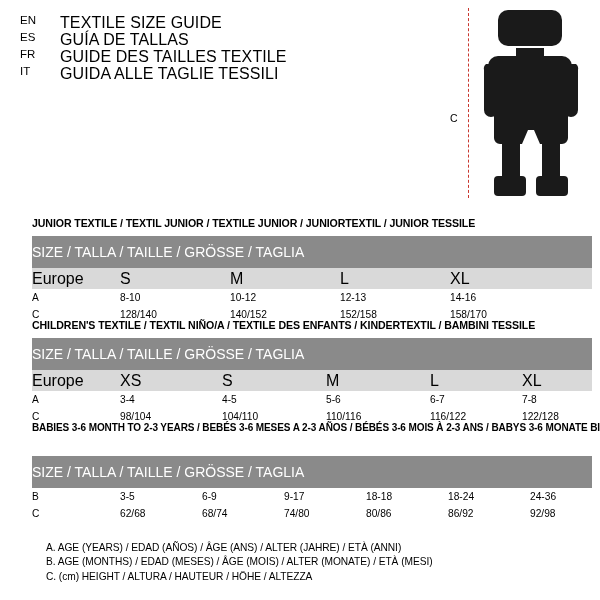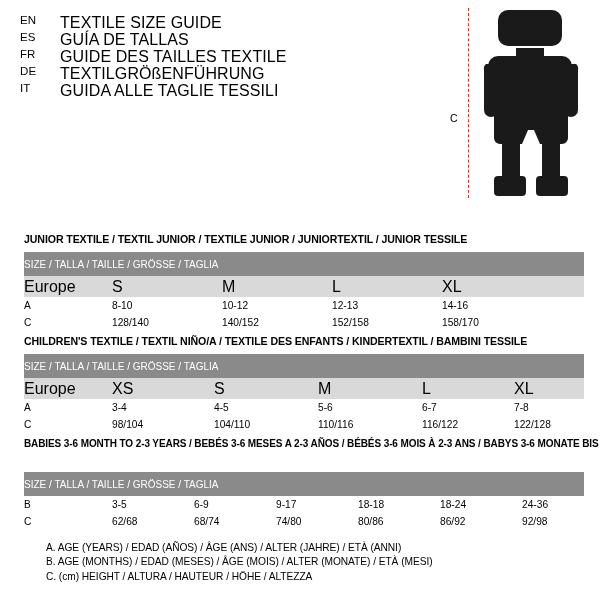--- a/index.html
+++ b/index.html
@@ -94,22 +94,22 @@
   }
   table.size-table td {
     font-size: 10.2px;
     padding: 0;
     height: 17px;
     vertical-align: middle;
   }
   tr.head-row td {
     background: #8a8a8a;
     color: #ffffff;
-    font-size: 10px;
-    height: 24px;
+    font-size: 14px;
+    height: 32px;
   }
   tr.sub-row td {
     background: #d9d9d9;
     color: #000000;
     font-size: 16px;
     height: 21px;
   }
   tr.data-row td {
     background: #ffffff;
   }
@@ -126,23 +126,22 @@
     margin-left: 26px;
   }
   .legend div {
     font-size: 10.2px;
     line-height: 14.5px;
     letter-spacing: -0.05px;
   }
 
   .block {
     position: absolute;
-    left: 24px;
+    left: 32px;
     width: 560px;
-    margin-top: 16px;
   }
 </style>
 </head>
 <body>
 
 <div class="page">
 
   <div class="lang-block">
     <div class="lang-row">
       <span class="lang-code">EN</span>
@@ -150,24 +149,20 @@
     </div>
     <div class="lang-row">
       <span class="lang-code">ES</span>
       <span class="lang-title">GUÍA DE TALLAS</span>
     </div>
     <div class="lang-row">
       <span class="lang-code">FR</span>
       <span class="lang-title">GUIDE DES TAILLES TEXTILE</span>
     </div>
     <div class="lang-row">
-      <span class="lang-code">DE</span>
-      <span class="lang-title">TEXTILGRÖßENFÜHRUNG</span>
-    </div>
-    <div class="lang-row">
       <span class="lang-code">IT</span>
       <span class="lang-title">GUIDA ALLE TAGLIE TESSILI</span>
     </div>
   </div>
 
   <div class="figure-area">
     <span class="figure-label">C</span>
     <div class="dash-line"></div>
     <svg class="silhouette" viewBox="0 0 118 190">
       <g fill="#1a1a1a">

